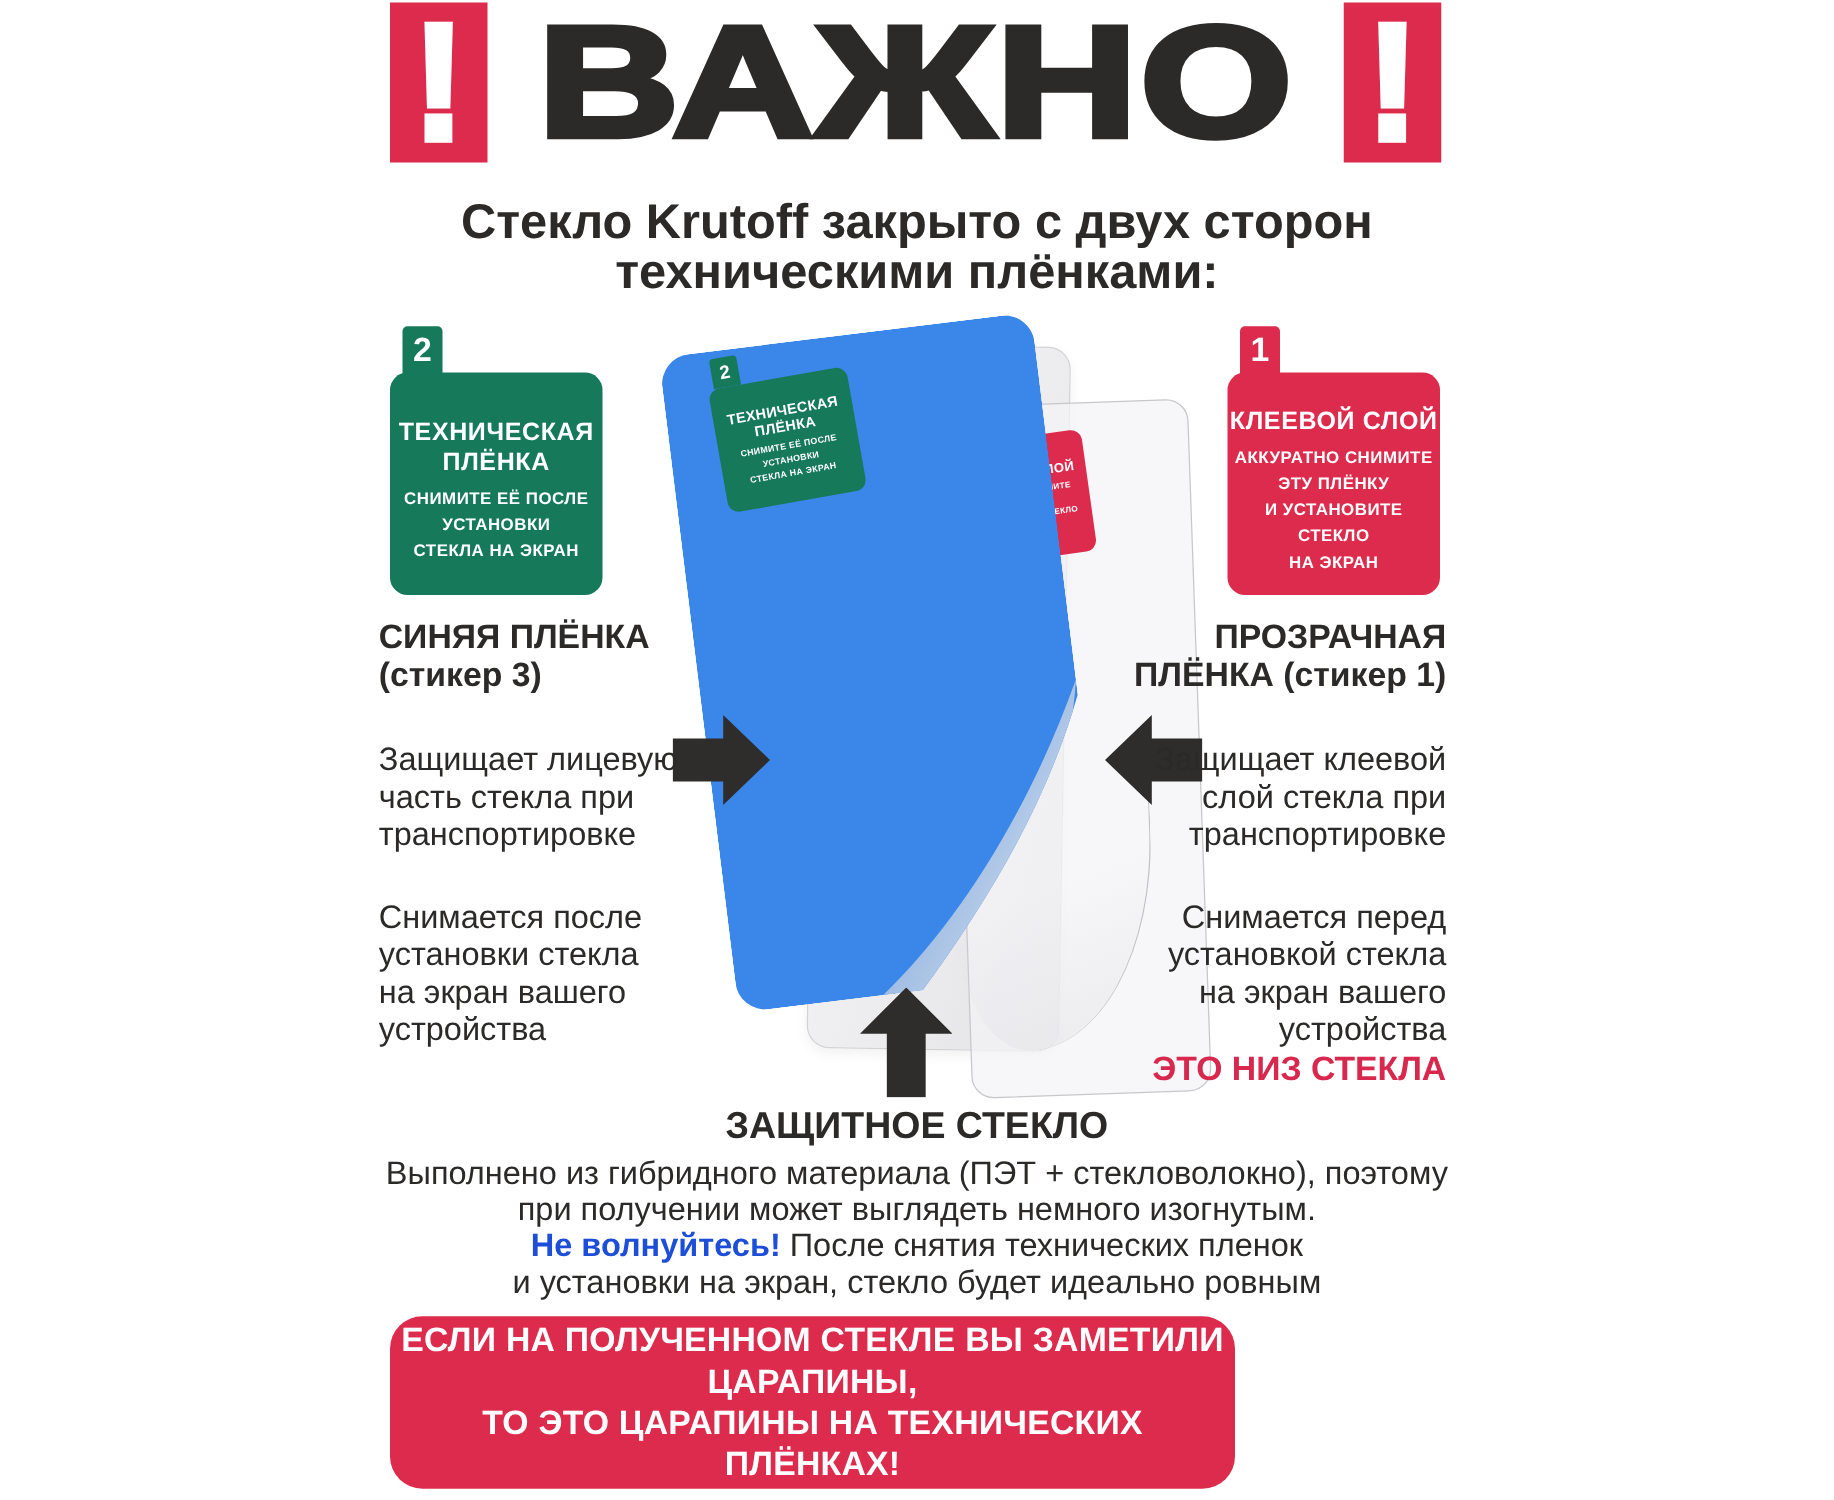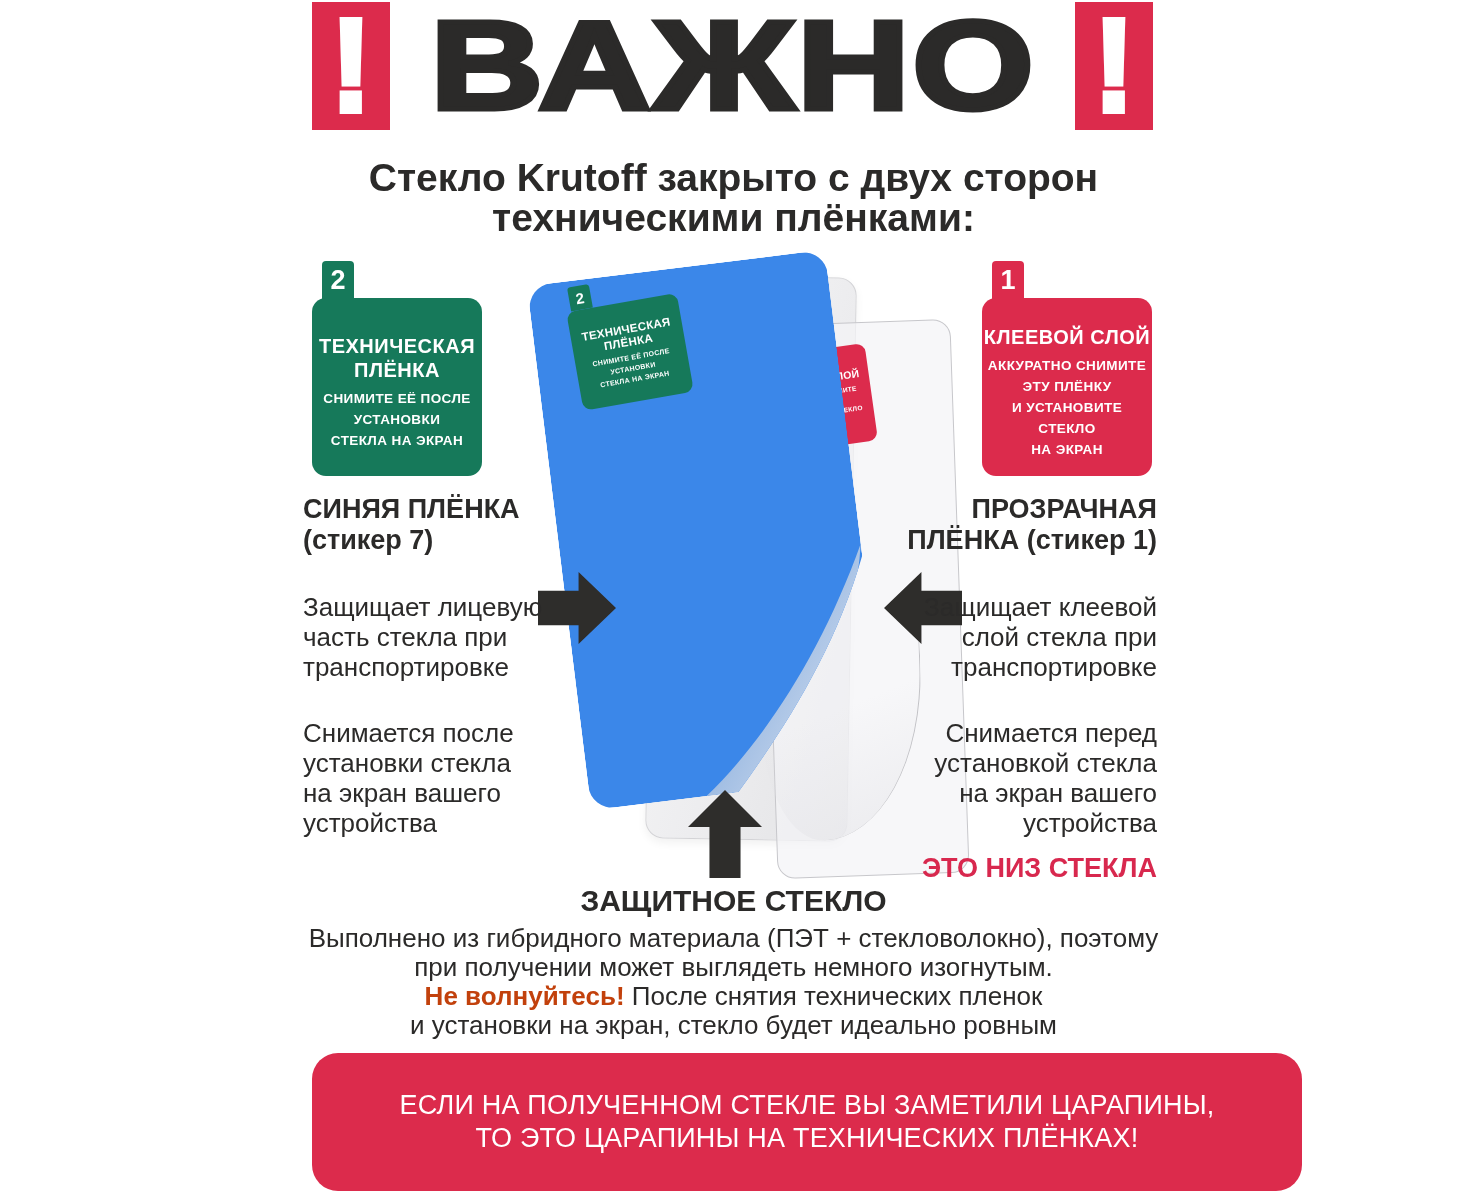--- a/index.html
+++ b/index.html
@@ -114,36 +114,36 @@
 
   
   .side-col{position:absolute;top:494px;width:250px;font-size:26px;line-height:30px;}
   .side-left{left:303px;text-align:left;}
   .side-right{left:907px;text-align:right;}
   .side-title{font-size:27px;font-weight:bold;line-height:31px;}
   .side-body{margin-top:4px;}
   .side-body2{margin-top:22px;}
   .prewrap{white-space:pre-line;margin-top:36px;}
   .hl-green{color:#117a52;font-weight:bold;font-size:27px;margin-top:2px;}
-  .hl-red{color:#d8284e;font-weight:bold;font-size:27px;margin-top:15px;}
+  .hl-red{color:#d8284e;font-weight:bold;font-size:27px;margin-top:2px;}
 
   
   .glass-block{
     position:absolute;left:0;top:884px;width:100%;text-align:center;
     font-size:26px;line-height:29px;color:#2b2a29;
   }
   .glass-title{font-size:30px;font-weight:bold;line-height:34px;margin-bottom:6px;}
-  .glass-hl{color:#c2410c;font-weight:bold;}
+  .glass-hl{color:#1d4ed8;font-weight:bold;}
 
   
   .banner{
-    position:absolute;left:312px;top:1053px;width:990px;height:138px;
+    position:absolute;left:312px;top:1053px;width:676px;height:138px;
     background:#dc2b4c;border-radius:26px;
     display:flex;flex-direction:column;align-items:center;justify-content:center;
-    color:#fff;font-weight:normal;font-size:27px;line-height:33px;text-align:center;
+    color:#fff;font-weight:bold;font-size:27px;line-height:33px;text-align:center;
     letter-spacing:0.2px;
   }
 </style>
 </head>
 <body>
 
 <div class="page">
 
   <div class="excl-box excl-left">
     <span>!</span>
@@ -228,21 +228,21 @@
     </div>
   </div>
 
   <div class="arrow arrow-right"></div>
   <div class="arrow arrow-left"></div>
   <div class="arrow arrow-up"></div>
 
   <div class="side-col side-left">
     <div class="side-title">
       <div>СИНЯЯ ПЛЁНКА</div>
-      <div>(стикер 7)</div>
+      <div>(стикер 3)</div>
     </div>
     <div class="side-body prewrap">Защищает лицевую
 часть стекла при
 транспортировке</div>
     <div class="side-body2 prewrap">Снимается после
 установки стекла
 на экран вашего
 устройства</div>
   </div>
 

